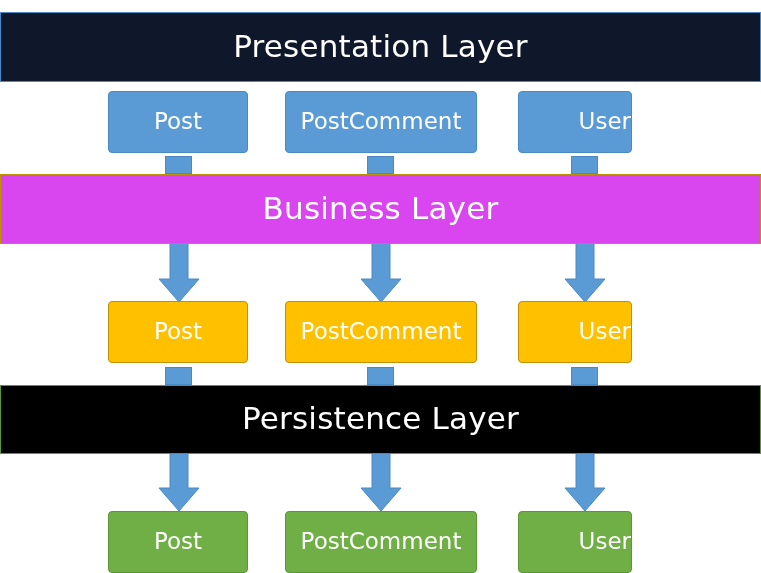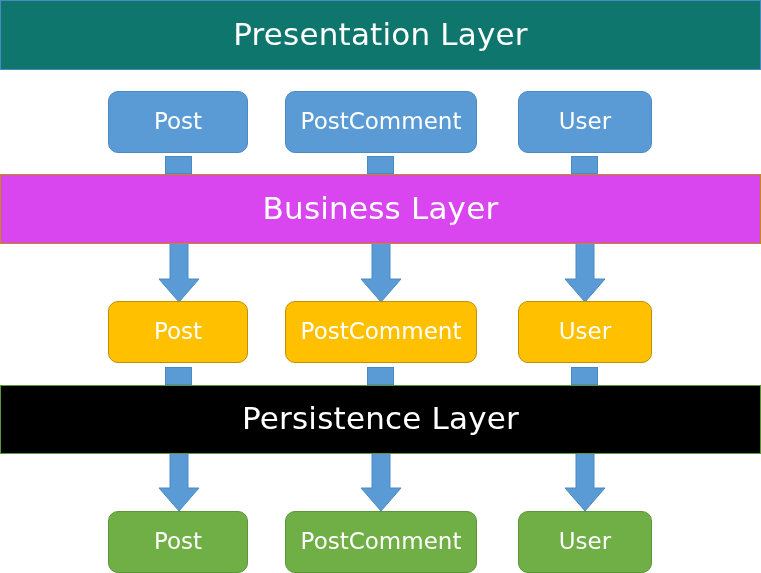--- a/index.html
+++ b/index.html
@@ -27,23 +27,23 @@
     display: flex;
     align-items: center;
     justify-content: center;
     color: #ffffff;
     font-size: 31px;
     font-weight: 400;
     letter-spacing: 0.2px;
     z-index: 3;
   }
   .layer-presentation {
-    top: 0;
+    top: 12px;
     height: 70px;
-    background: #0f766e;
+    background: #0f172a;
     border: 1px solid #4A8AC4;
   }
   .layer-business {
     top: 174px;
     height: 70px;
     background: #d946ef;
     border: 1px solid #BF9000;
   }
   .layer-persistence {
     top: 385px;
@@ -53,21 +53,21 @@
   }
   .layer-bar .layer-label {
     line-height: 1;
     transform: translateY(-1px);
   }
 
   
   .entity {
     position: absolute;
     box-sizing: border-box;
-    border-radius: 10px;
+    border-radius: 4px;
     display: flex;
     align-items: center;
     justify-content: center;
     color: #ffffff;
     font-size: 23px;
     font-weight: 400;
     z-index: 4;
     height: 62px;
   }
   .entity .entity-label {
@@ -79,21 +79,21 @@
   .entity.green { background: #6FAF46; border: 1px solid #5D9639; }
 
   
   .row-pres  { top: 91px; }
   .row-biz   { top: 301px; }
   .row-pers  { top: 511px; height: 62px; }
 
   
   .col-post        { left: 108px; width: 140px; }
   .col-postcomment { left: 285px; width: 192px; }
-  .col-user        { left: 518px; width: 134px; }
+  .col-user        { left: 518px; width: 114px; justify-content: flex-end; }
 
   
   .stub {
     position: absolute;
     width: 27px;
     height: 18px;
     background: #5B9BD5;
     border: 1px solid #4A8AC4;
     box-sizing: border-box;
     z-index: 2;

